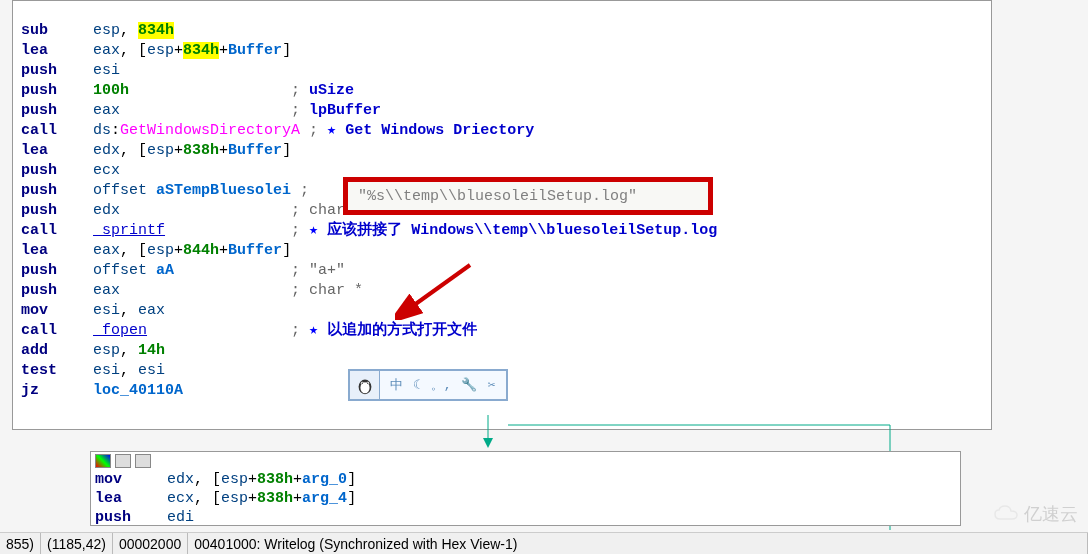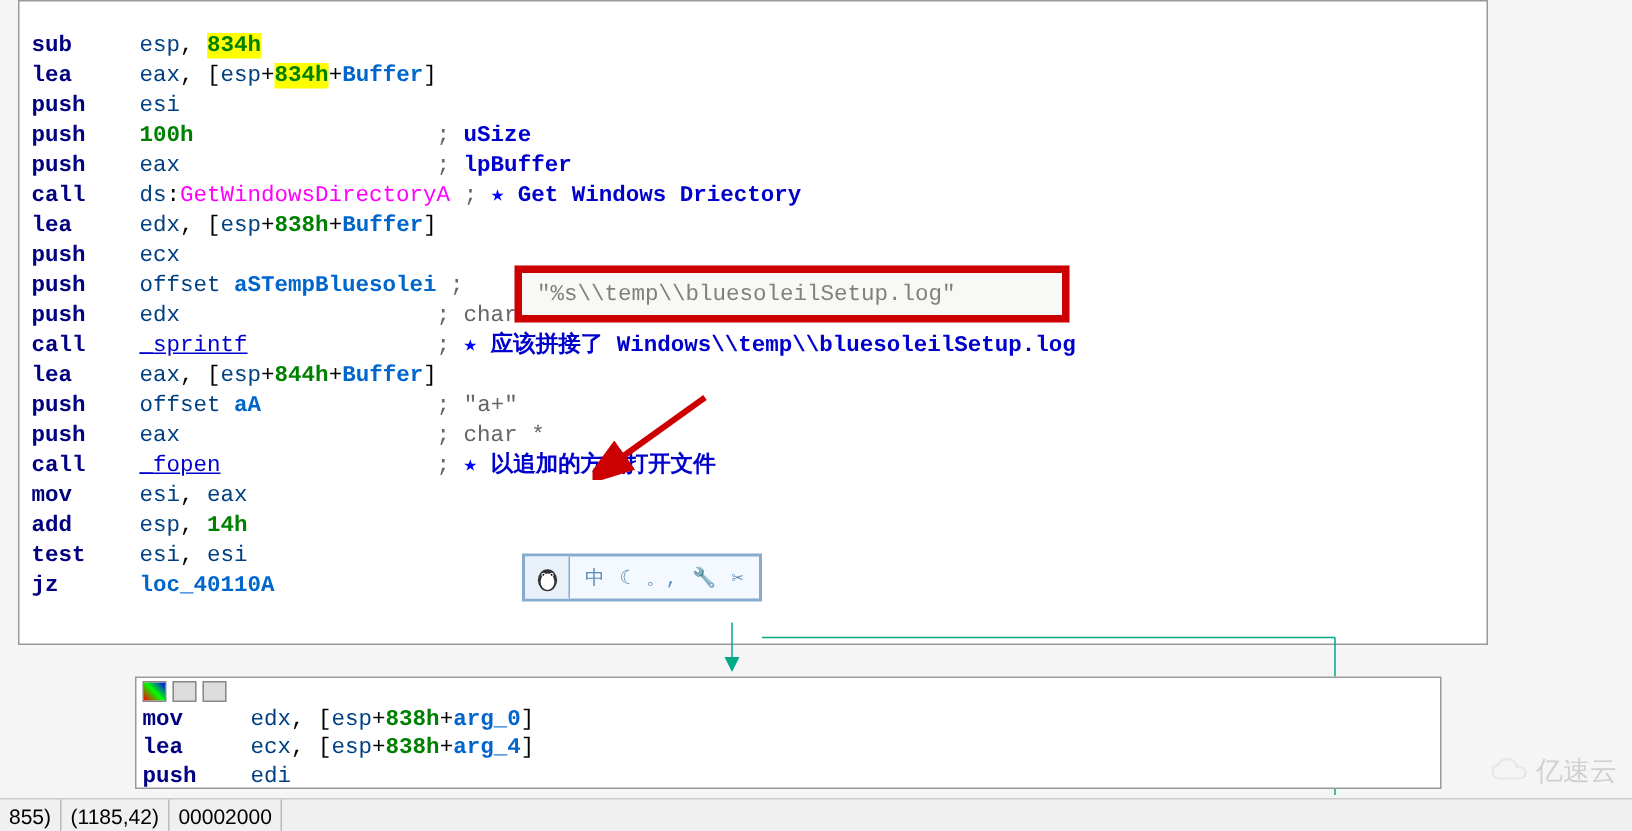--- a/index.html
+++ b/index.html
@@ -153,22 +153,22 @@
       <div class="line"><span class="mnemonic">push    </span><span class="register">eax</span>                   <span class="comment-sym">; </span><span class="comment-blue">lpBuffer</span></div>
       <div class="line"><span class="mnemonic">call    </span><span class="register">ds</span><span>:</span><span class="api-call">GetWindowsDirectoryA</span> <span class="comment-sym">; </span><span class="star">★ </span><span class="comment-blue">Get Windows Driectory</span></div>
       <div class="line"><span class="mnemonic">lea     </span><span class="register">edx</span><span>, [</span><span class="register">esp</span><span>+</span><span class="number">838h</span><span>+</span><span class="identifier">Buffer</span><span>]</span></div>
       <div class="line"><span class="mnemonic">push    </span><span class="register">ecx</span></div>
       <div class="line"><span class="mnemonic">push    </span><span class="register">offset </span><span class="identifier">aSTempBluesolei</span> <span class="comment-sym">; </span></div>
       <div class="line"><span class="mnemonic">push    </span><span class="register">edx</span>                   <span class="comment-sym">; </span><span class="comment-text">char *</span></div>
       <div class="line"><span class="mnemonic">call    </span><span class="func-link">_sprintf</span>              <span class="comment-sym">; </span><span class="star">★ </span><span class="comment-blue">应该拼接了 Windows\\temp\\bluesoleilSetup.log</span></div>
       <div class="line"><span class="mnemonic">lea     </span><span class="register">eax</span><span>, [</span><span class="register">esp</span><span>+</span><span class="number">844h</span><span>+</span><span class="identifier">Buffer</span><span>]</span></div>
       <div class="line"><span class="mnemonic">push    </span><span class="register">offset </span><span class="identifier">aA</span>             <span class="comment-sym">; </span><span class="comment-text">"a+"</span></div>
       <div class="line"><span class="mnemonic">push    </span><span class="register">eax</span>                   <span class="comment-sym">; </span><span class="comment-text">char *</span></div>
+      <div class="line"><span class="mnemonic">mov     </span><span class="register">esi</span><span>, </span><span class="register">eax</span></div>
       <div class="line"><span class="mnemonic">call    </span><span class="func-link">_fopen</span>                <span class="comment-sym">; </span><span class="star">★ </span><span class="comment-blue">以追加的方式打开文件</span></div>
-      <div class="line"><span class="mnemonic">mov     </span><span class="register">esi</span><span>, </span><span class="register">eax</span></div>
       <div class="line"><span class="mnemonic">add     </span><span class="register">esp</span><span>, </span><span class="number">14h</span></div>
       <div class="line"><span class="mnemonic">test    </span><span class="register">esi</span><span>, </span><span class="register">esi</span></div>
       <div class="line"><span class="mnemonic">jz      </span><span class="identifier">loc_40110A</span></div>
     </div>
 </div>
 
 <div class="tooltip-box">
   <span>"%s\\temp\\bluesoleilSetup.log"</span>
 </div>
 
@@ -218,20 +218,21 @@
       <div class="line"><span class="mnemonic">mov     </span><span class="register">edx</span><span>, [</span><span class="register">esp</span><span>+</span><span class="number">838h</span><span>+</span><span class="identifier">arg_0</span><span>]</span></div>
       <div class="line"><span class="mnemonic">lea     </span><span class="register">ecx</span><span>, [</span><span class="register">esp</span><span>+</span><span class="number">838h</span><span>+</span><span class="identifier">arg_4</span><span>]</span></div>
       <div class="line"><span class="mnemonic">push    </span><span class="register">edi</span></div>
     </div>
 </div>
 
 <div class="status-bar">
   <div class="status-cell">855)</div>
   <div class="status-cell">(1185,42)</div>
   <div class="status-cell">00002000</div>
+  <div class="status-cell" style="flex:1">00401000: Writelog (Synchronized with Hex View-1)</div>
 </div>
 
 <div class="watermark">
   <svg width="26" height="18" viewBox="0 0 26 18">
       <path d="M7 14 Q2 14 2 9 Q2 5 6 5 Q7 1 12 1 Q17 1 18 6 Q24 6 24 10 Q24 14 19 14 Z" fill="none" stroke="#d0d0d0" stroke-width="1.5"></path>
     </svg>
   <span>亿速云</span>
 </div>
 
 </body></html>

